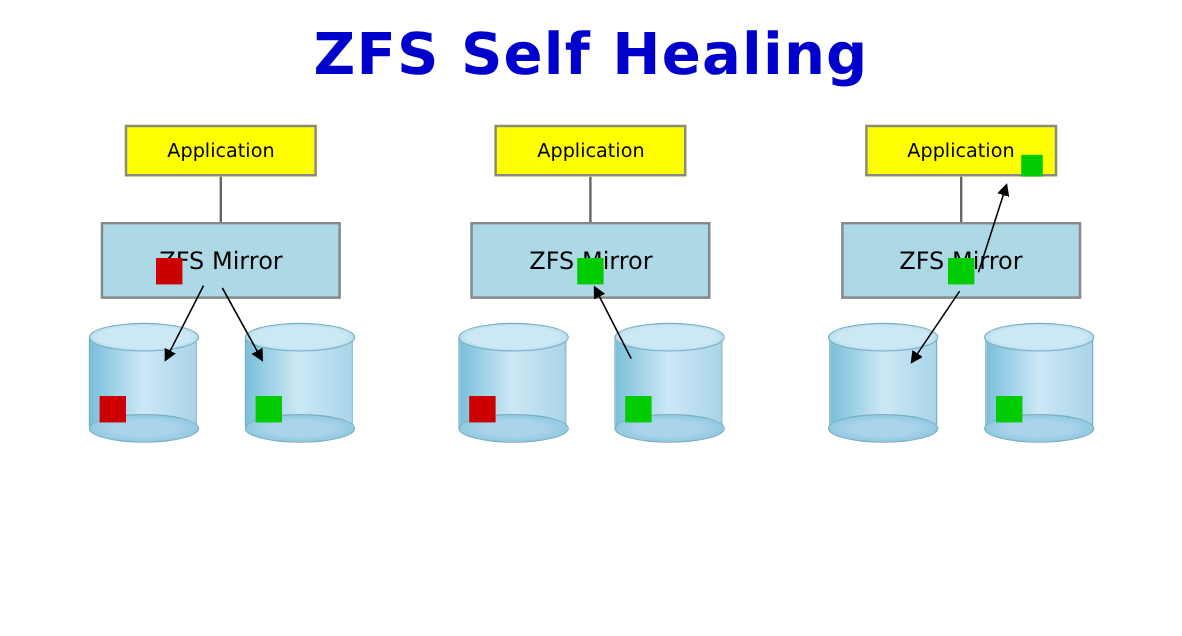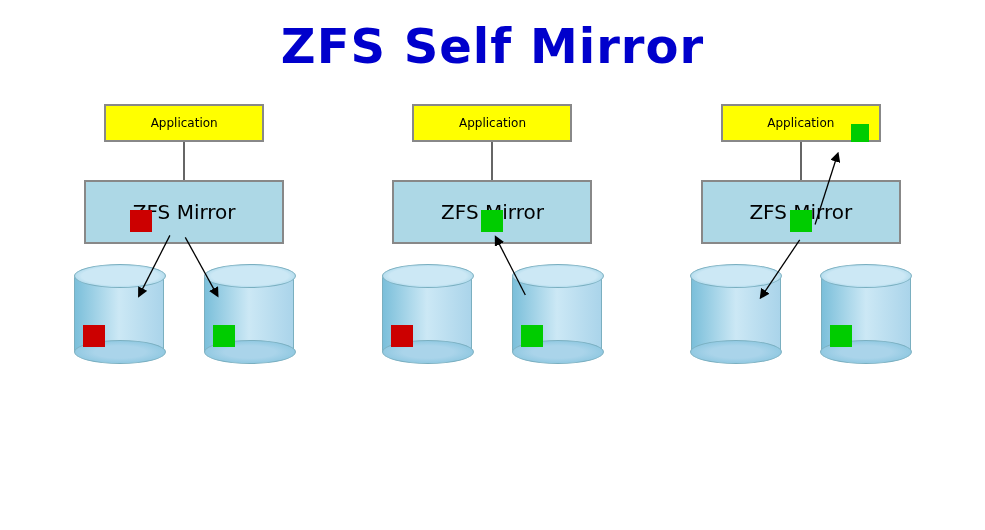--- a/index.html
+++ b/index.html
@@ -28,21 +28,21 @@
       align-items: flex-start;
       padding: 10px 30px 0 30px;
       margin-top: 10px;
     }
 
     
     .app-box {
       background: #FFFF00;
       border: 2px solid #888;
       padding: 10px 28px;
-      font-size: 12px;
+      font-size: 16px;
       font-weight: normal;
       text-align: center;
       min-width: 160px;
       position: relative;
       z-index: 2;
     }
 
     
     .connector-app-mirror {
       width: 2px;
@@ -156,21 +156,21 @@
     }
 
     
     .mirror-cyl-space {
       height: 30px;
     }
   </style>
 </head>
 <body>
 
-<h1 class="page-title">ZFS Self Mirror</h1>
+<h1 class="page-title">ZFS Self Healing</h1>
 
 <div class="diagrams-container">
 
   <div class="diagram-wrapper">
     <div class="diagram-inner">
       <div class="app-box">Application</div>
       <div class="connector-app-mirror"></div>
       <div class="mirror-box" style="position:relative;">
         <span>ZFS Mirror</span>
         <div class="cyl-indicator red" style="position:absolute;bottom:10px;left:44px;width:22px;height:22px;"></div>

